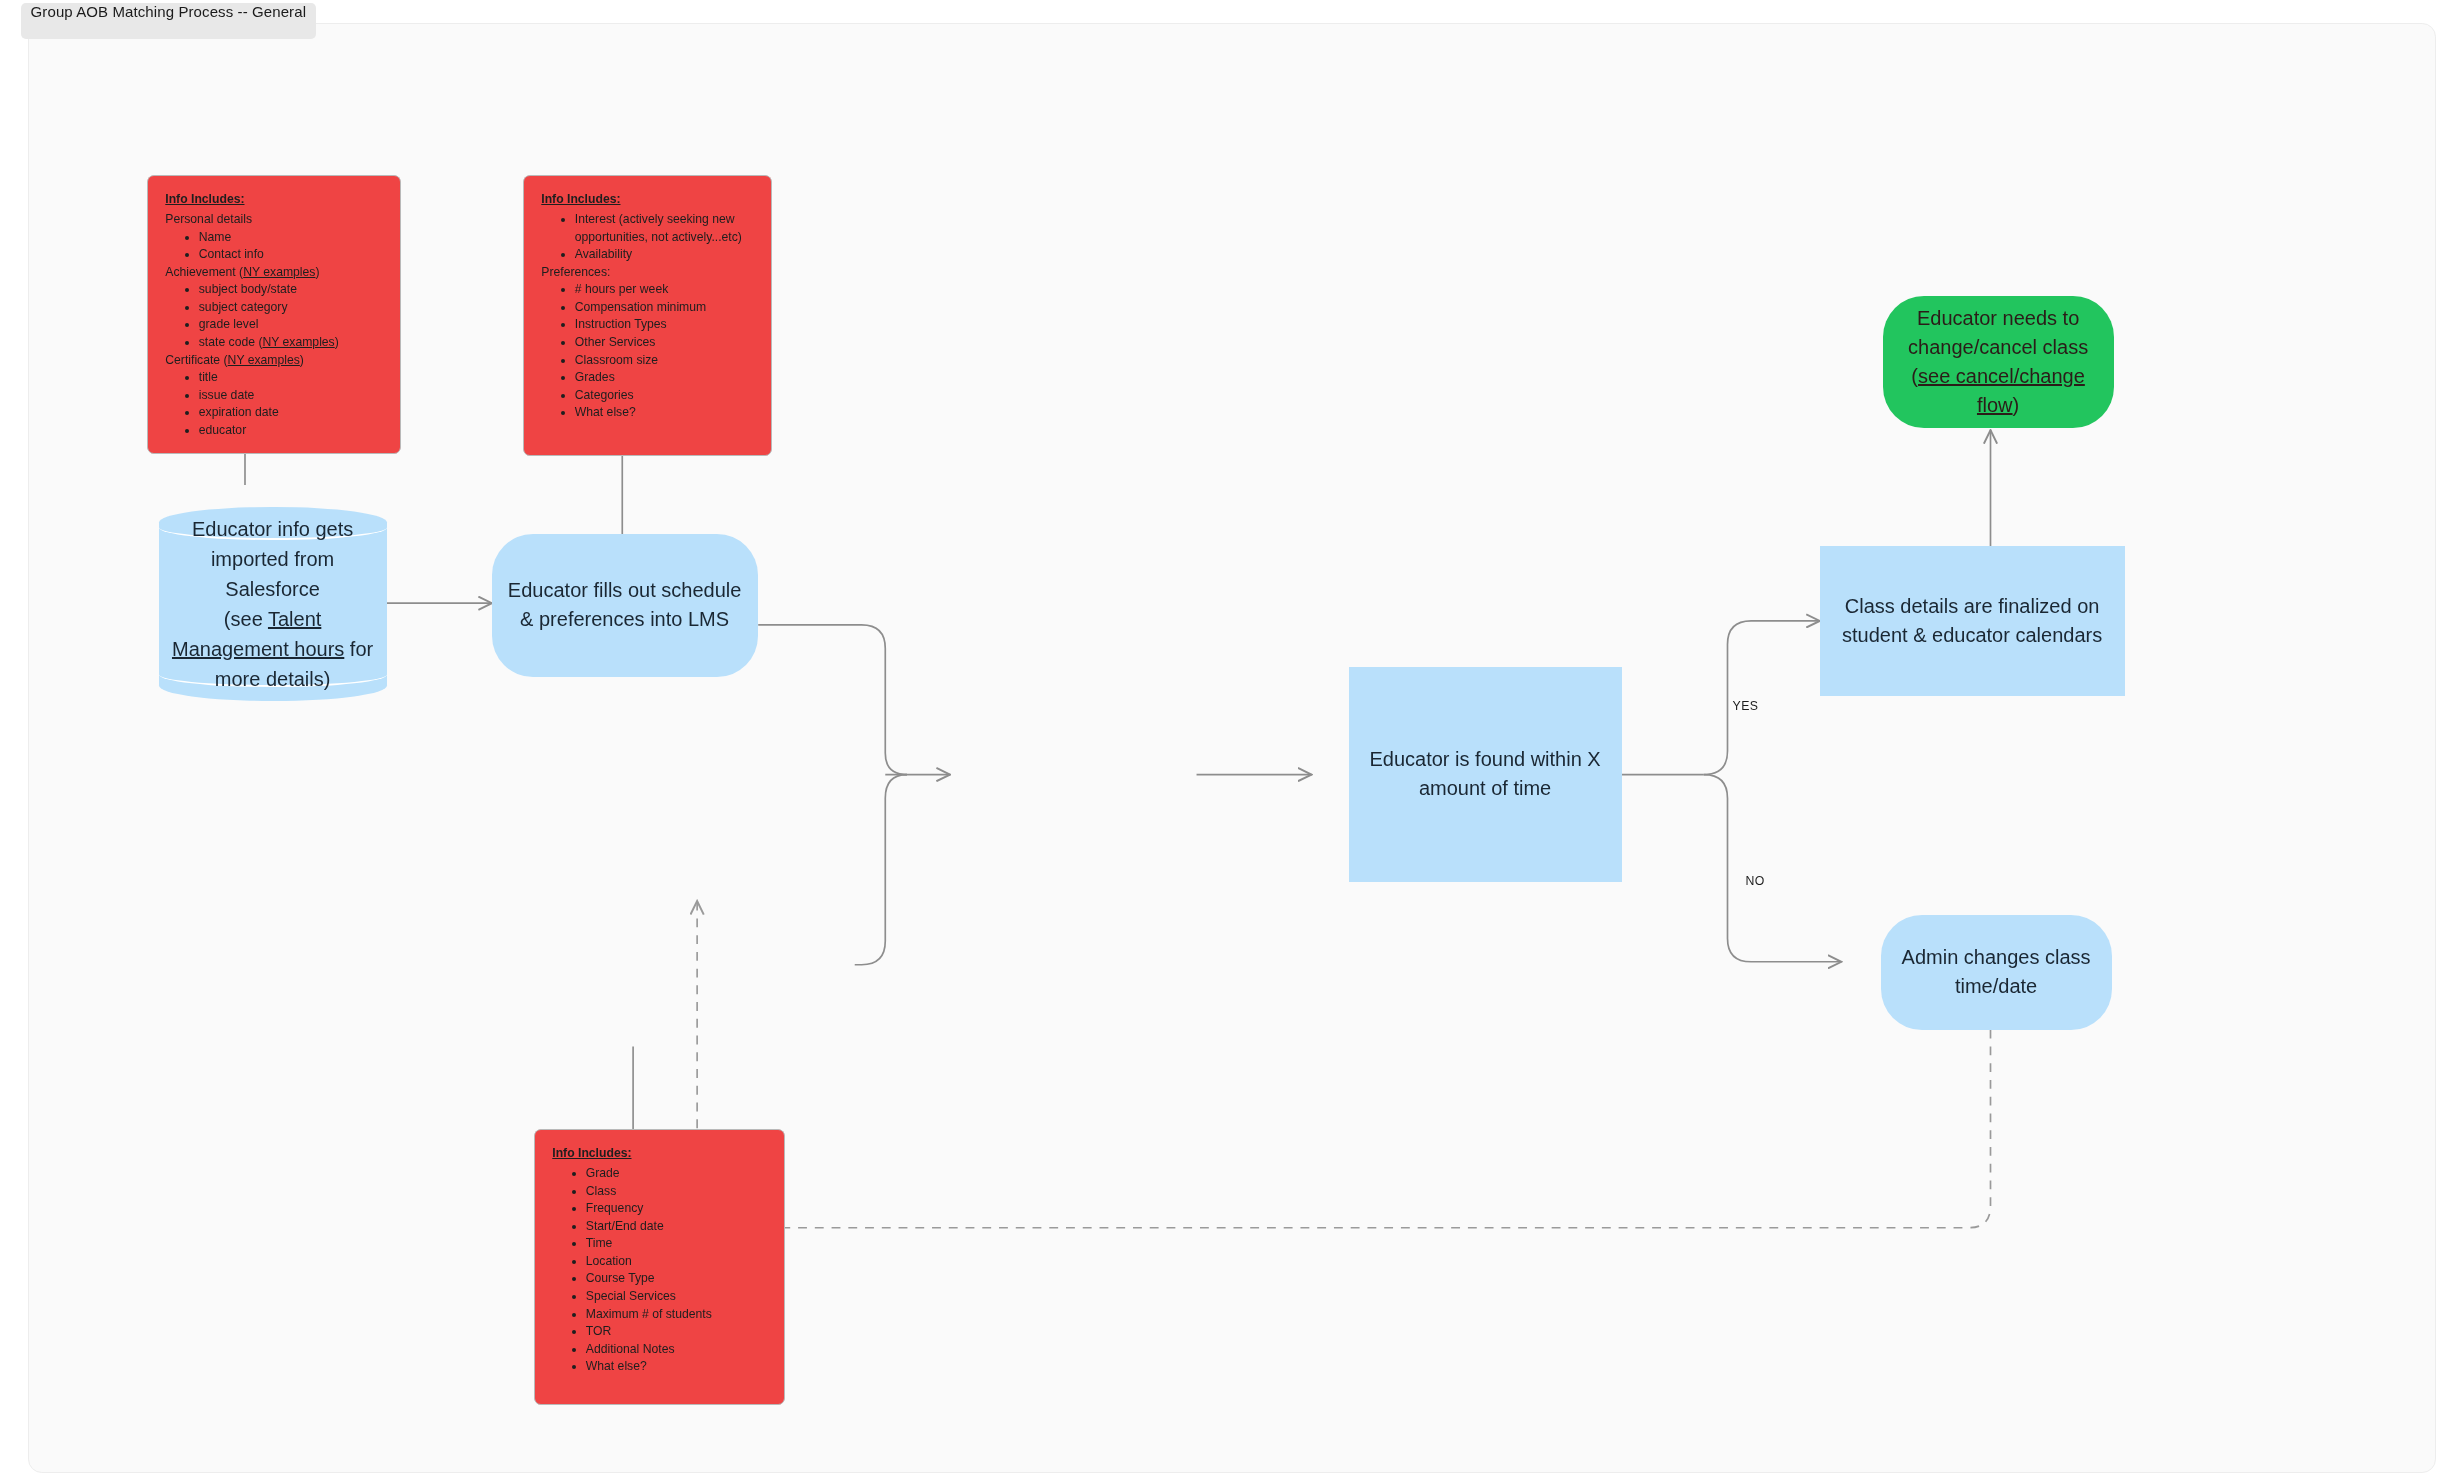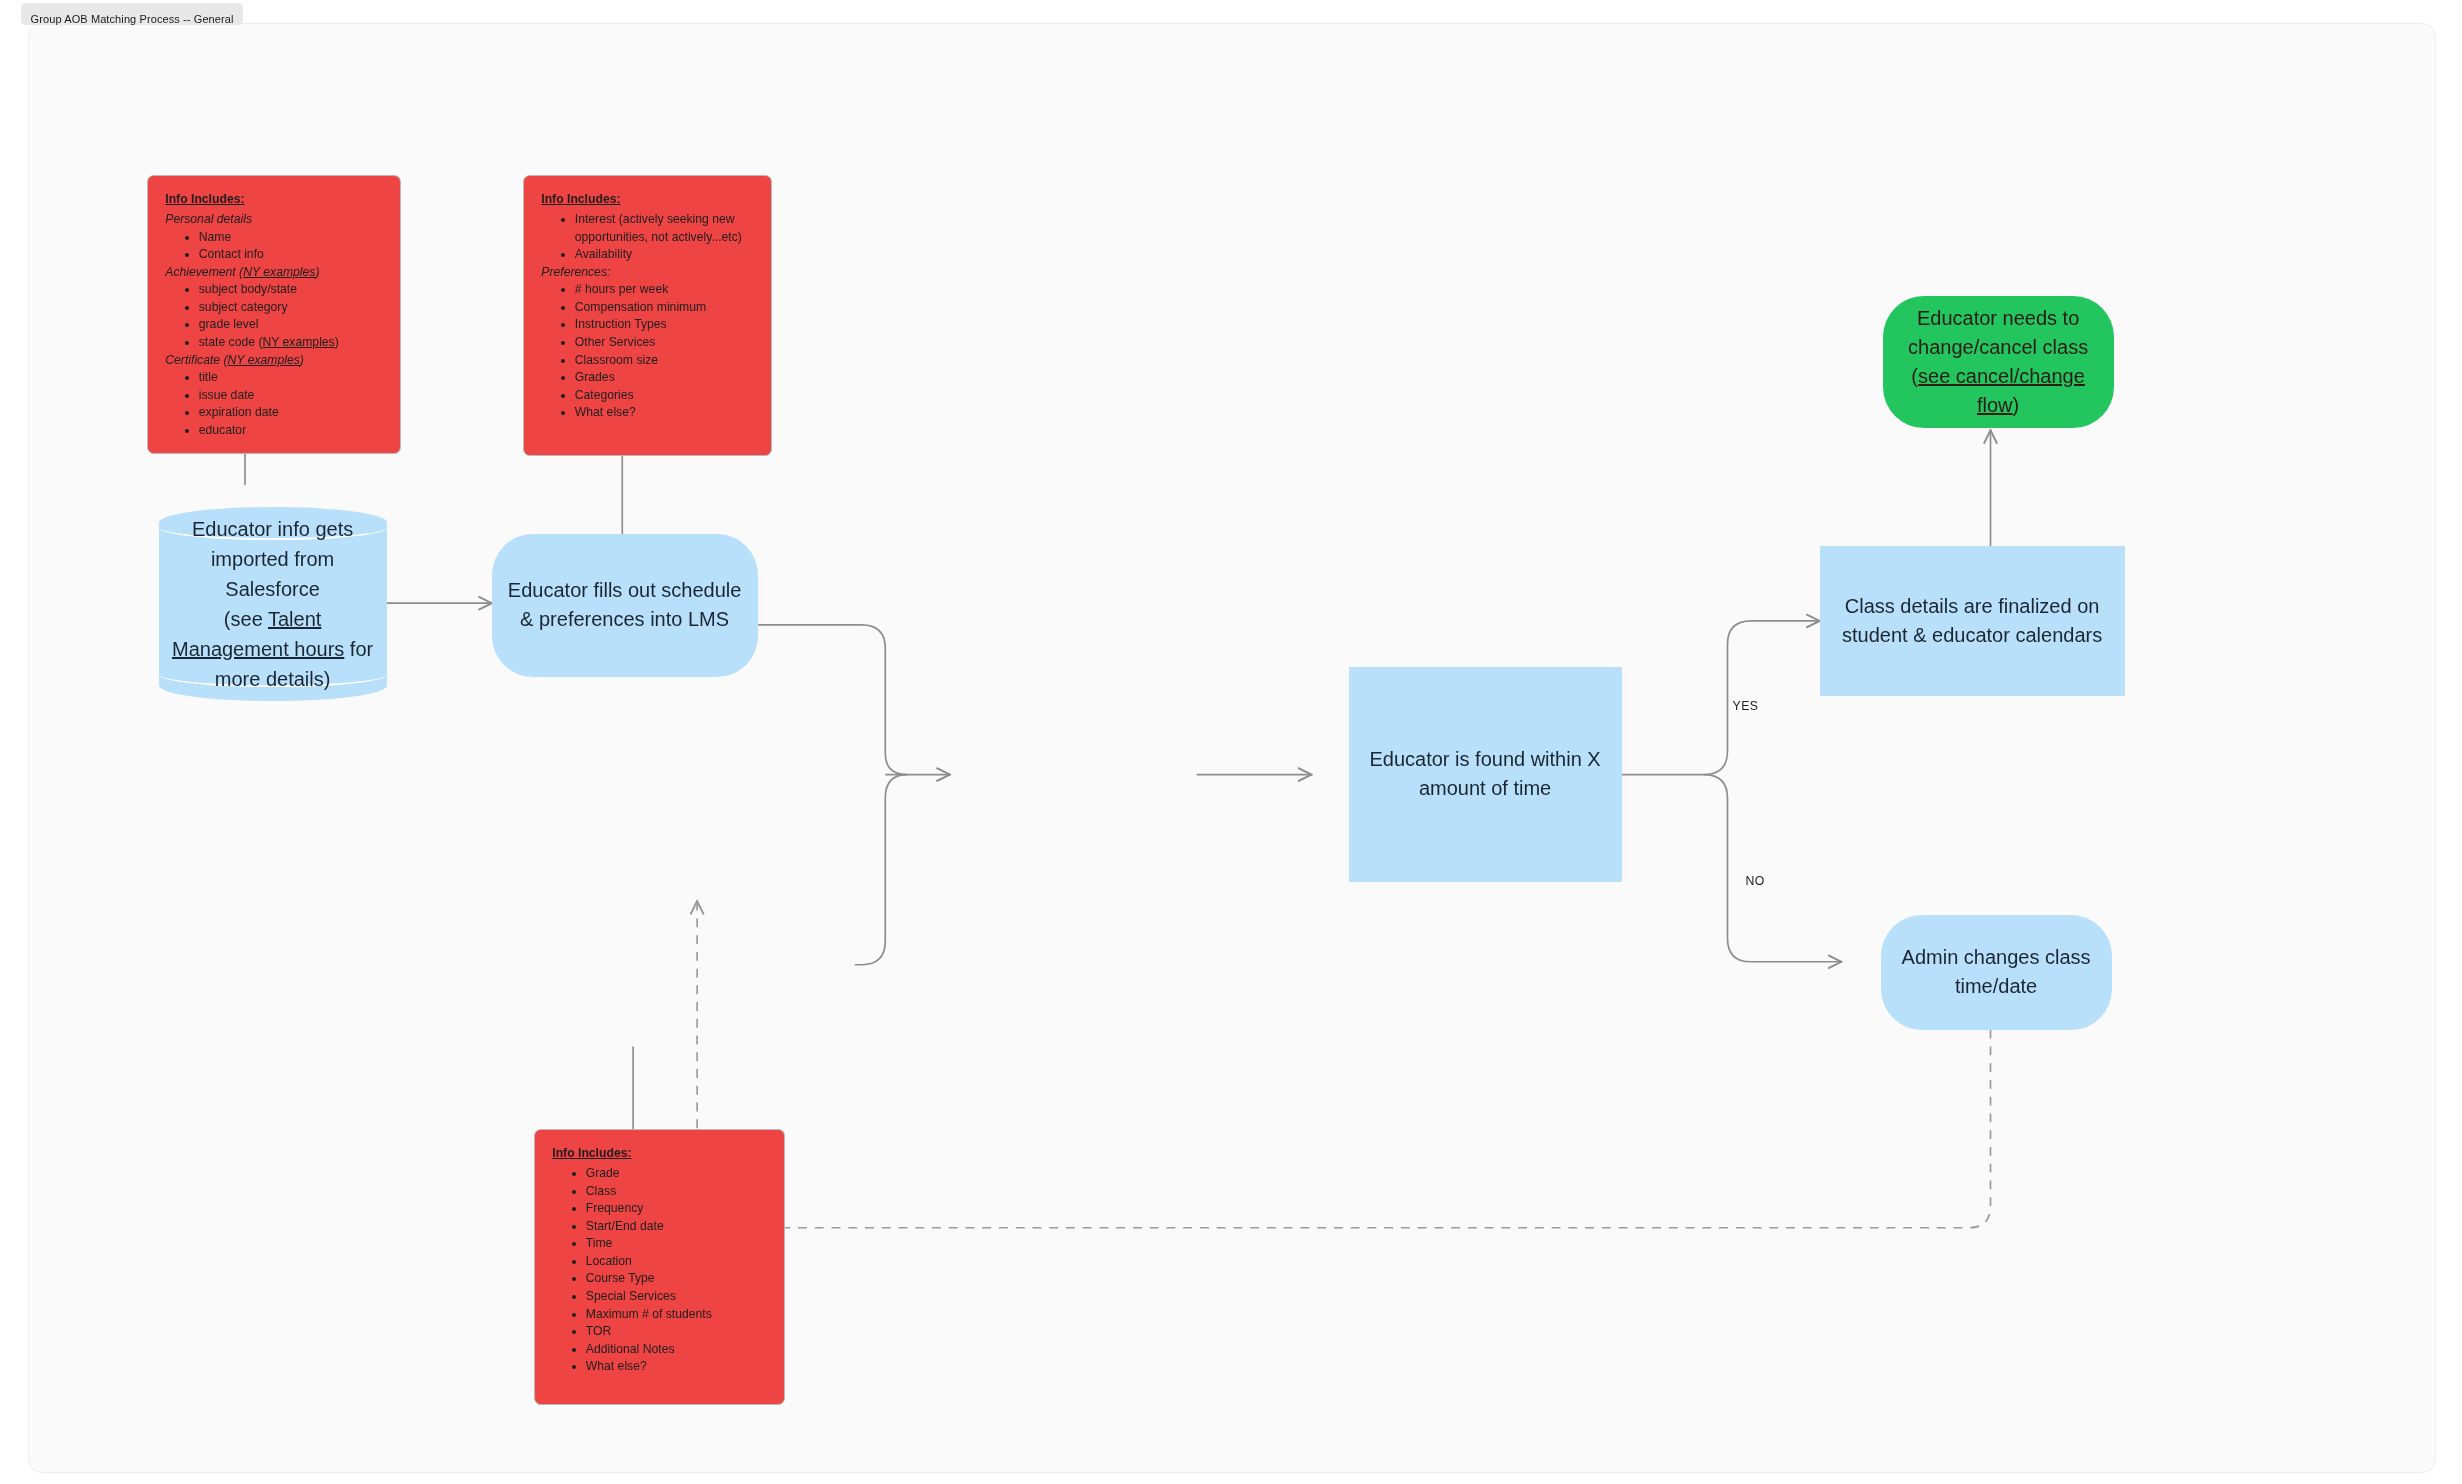--- a/index.html
+++ b/index.html
@@ -13,27 +13,27 @@
     width: 2463px;
     height: 1485px;
     background: #ffffff;
     overflow: hidden;
   }
   
   #title-tab {
     position: absolute;
     left: 20.7px;
     top: 3px;
-    height: 22px;
+    height: 36px;
     padding: 0 9.9px;
     display: flex;
-    align-items: flex-end;
+    align-items: flex-start;
     background: #e8e8e8;
     border-radius: 4.9px;
-    font-size: 11px;
+    font-size: 15px;
     color: #1b1b1b;
     letter-spacing: 0.1px;
     white-space: nowrap;
     z-index: 30;
   }
   
   #canvas {
     position: absolute;
     left: 27.6px;
     top: 22.7px;
@@ -152,21 +152,21 @@
     line-height: 1.44;
     color: #1e1e1e;
     z-index: 6;
   }
   .info-box .hdr {
     font-weight: bold;
     text-decoration: underline;
     display: block;
     margin-bottom: 2px;
   }
-  .info-box .grp { display: block; font-style: italic; }
+  .info-box .grp { display: block; }
   .info-box ul {
     margin: 0 0 0 17.7px;
     padding: 0 0 0 15.8px;
     list-style: disc;
   }
   .info-box li { margin: 0; padding: 0; }
 
   
   .edge-label {
     position: absolute;

